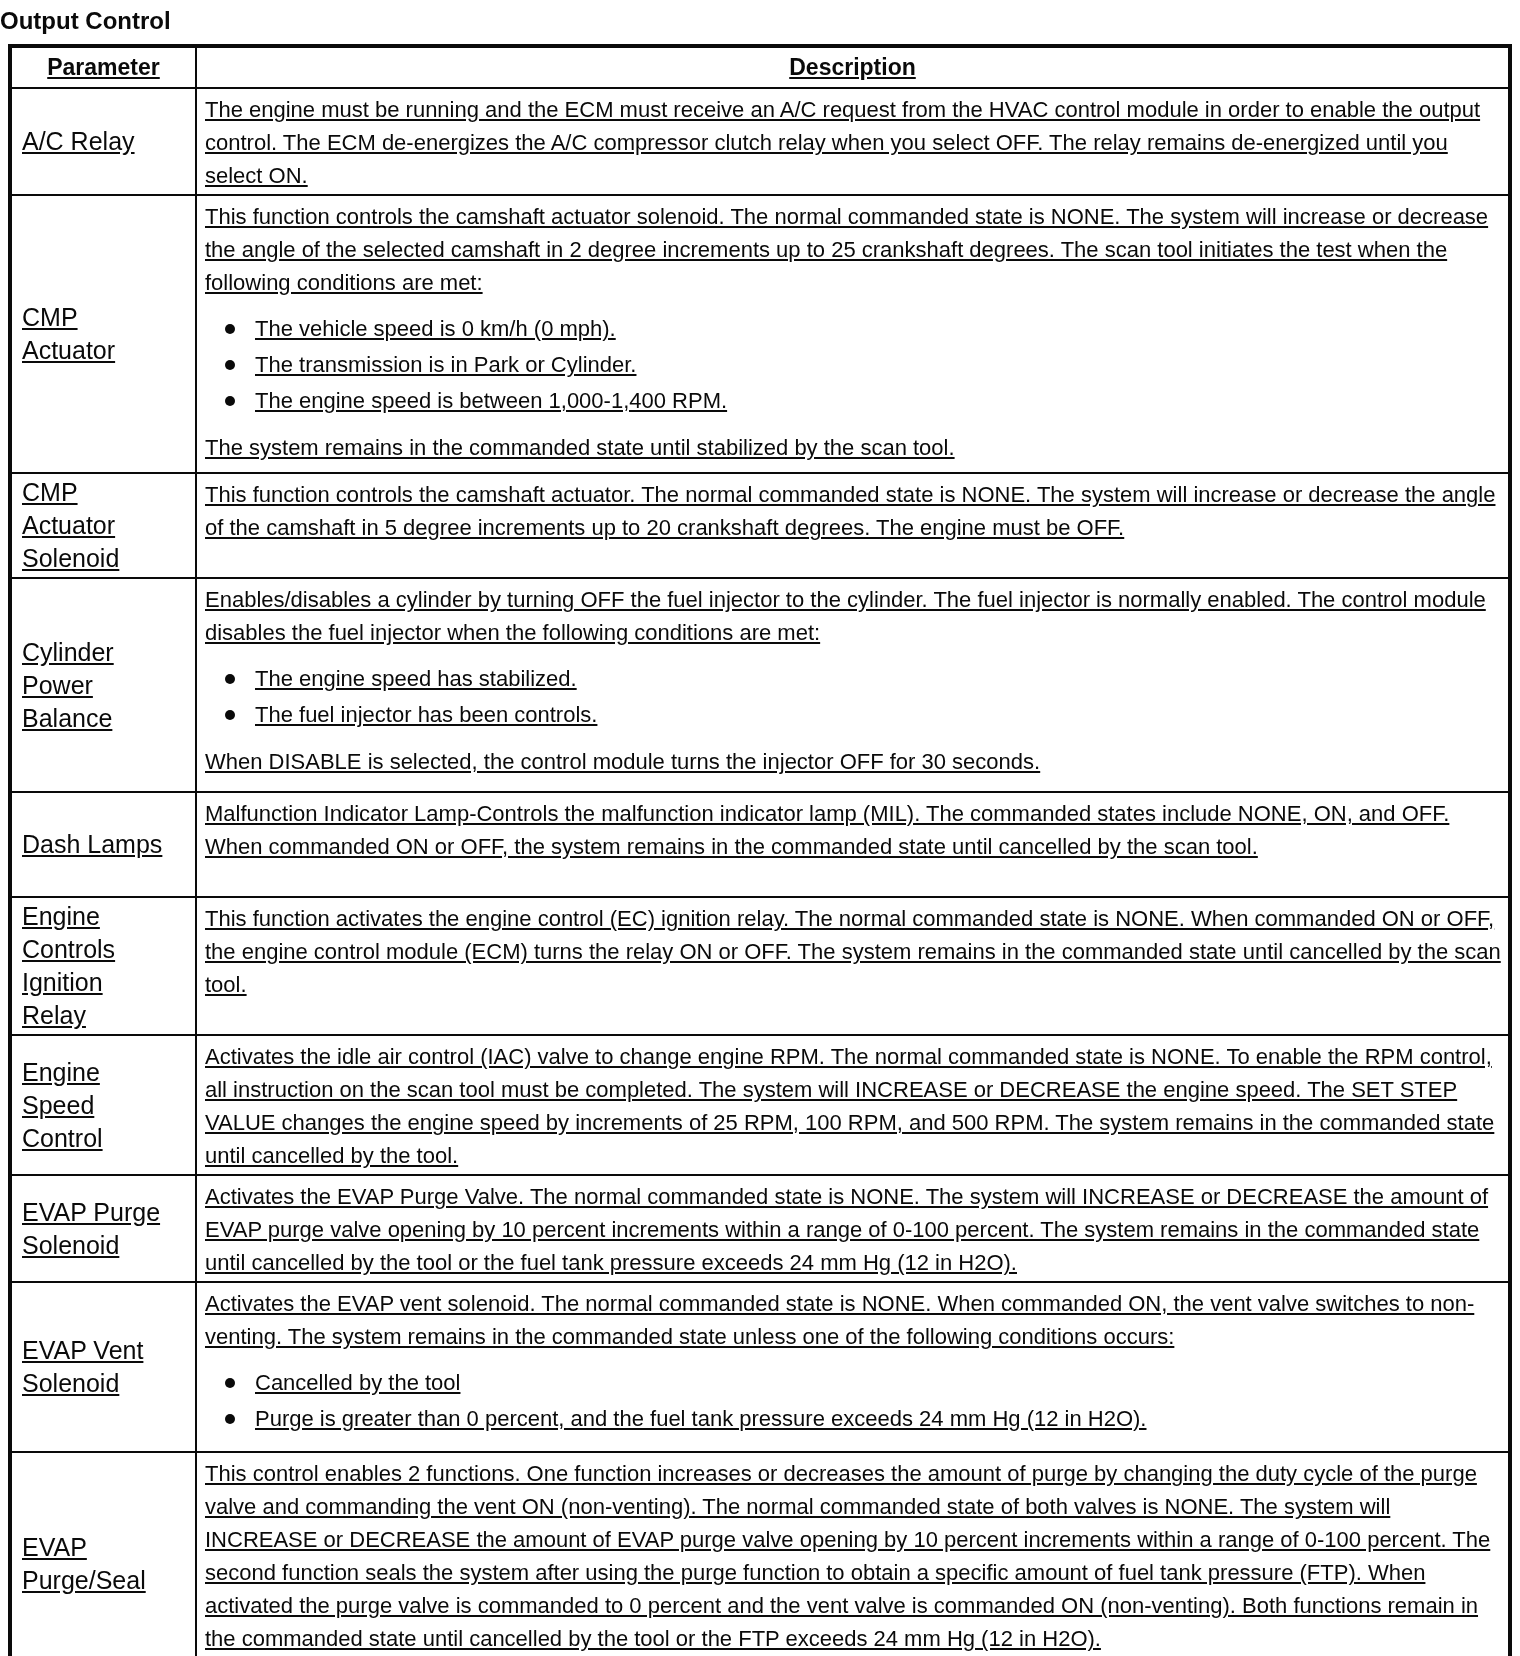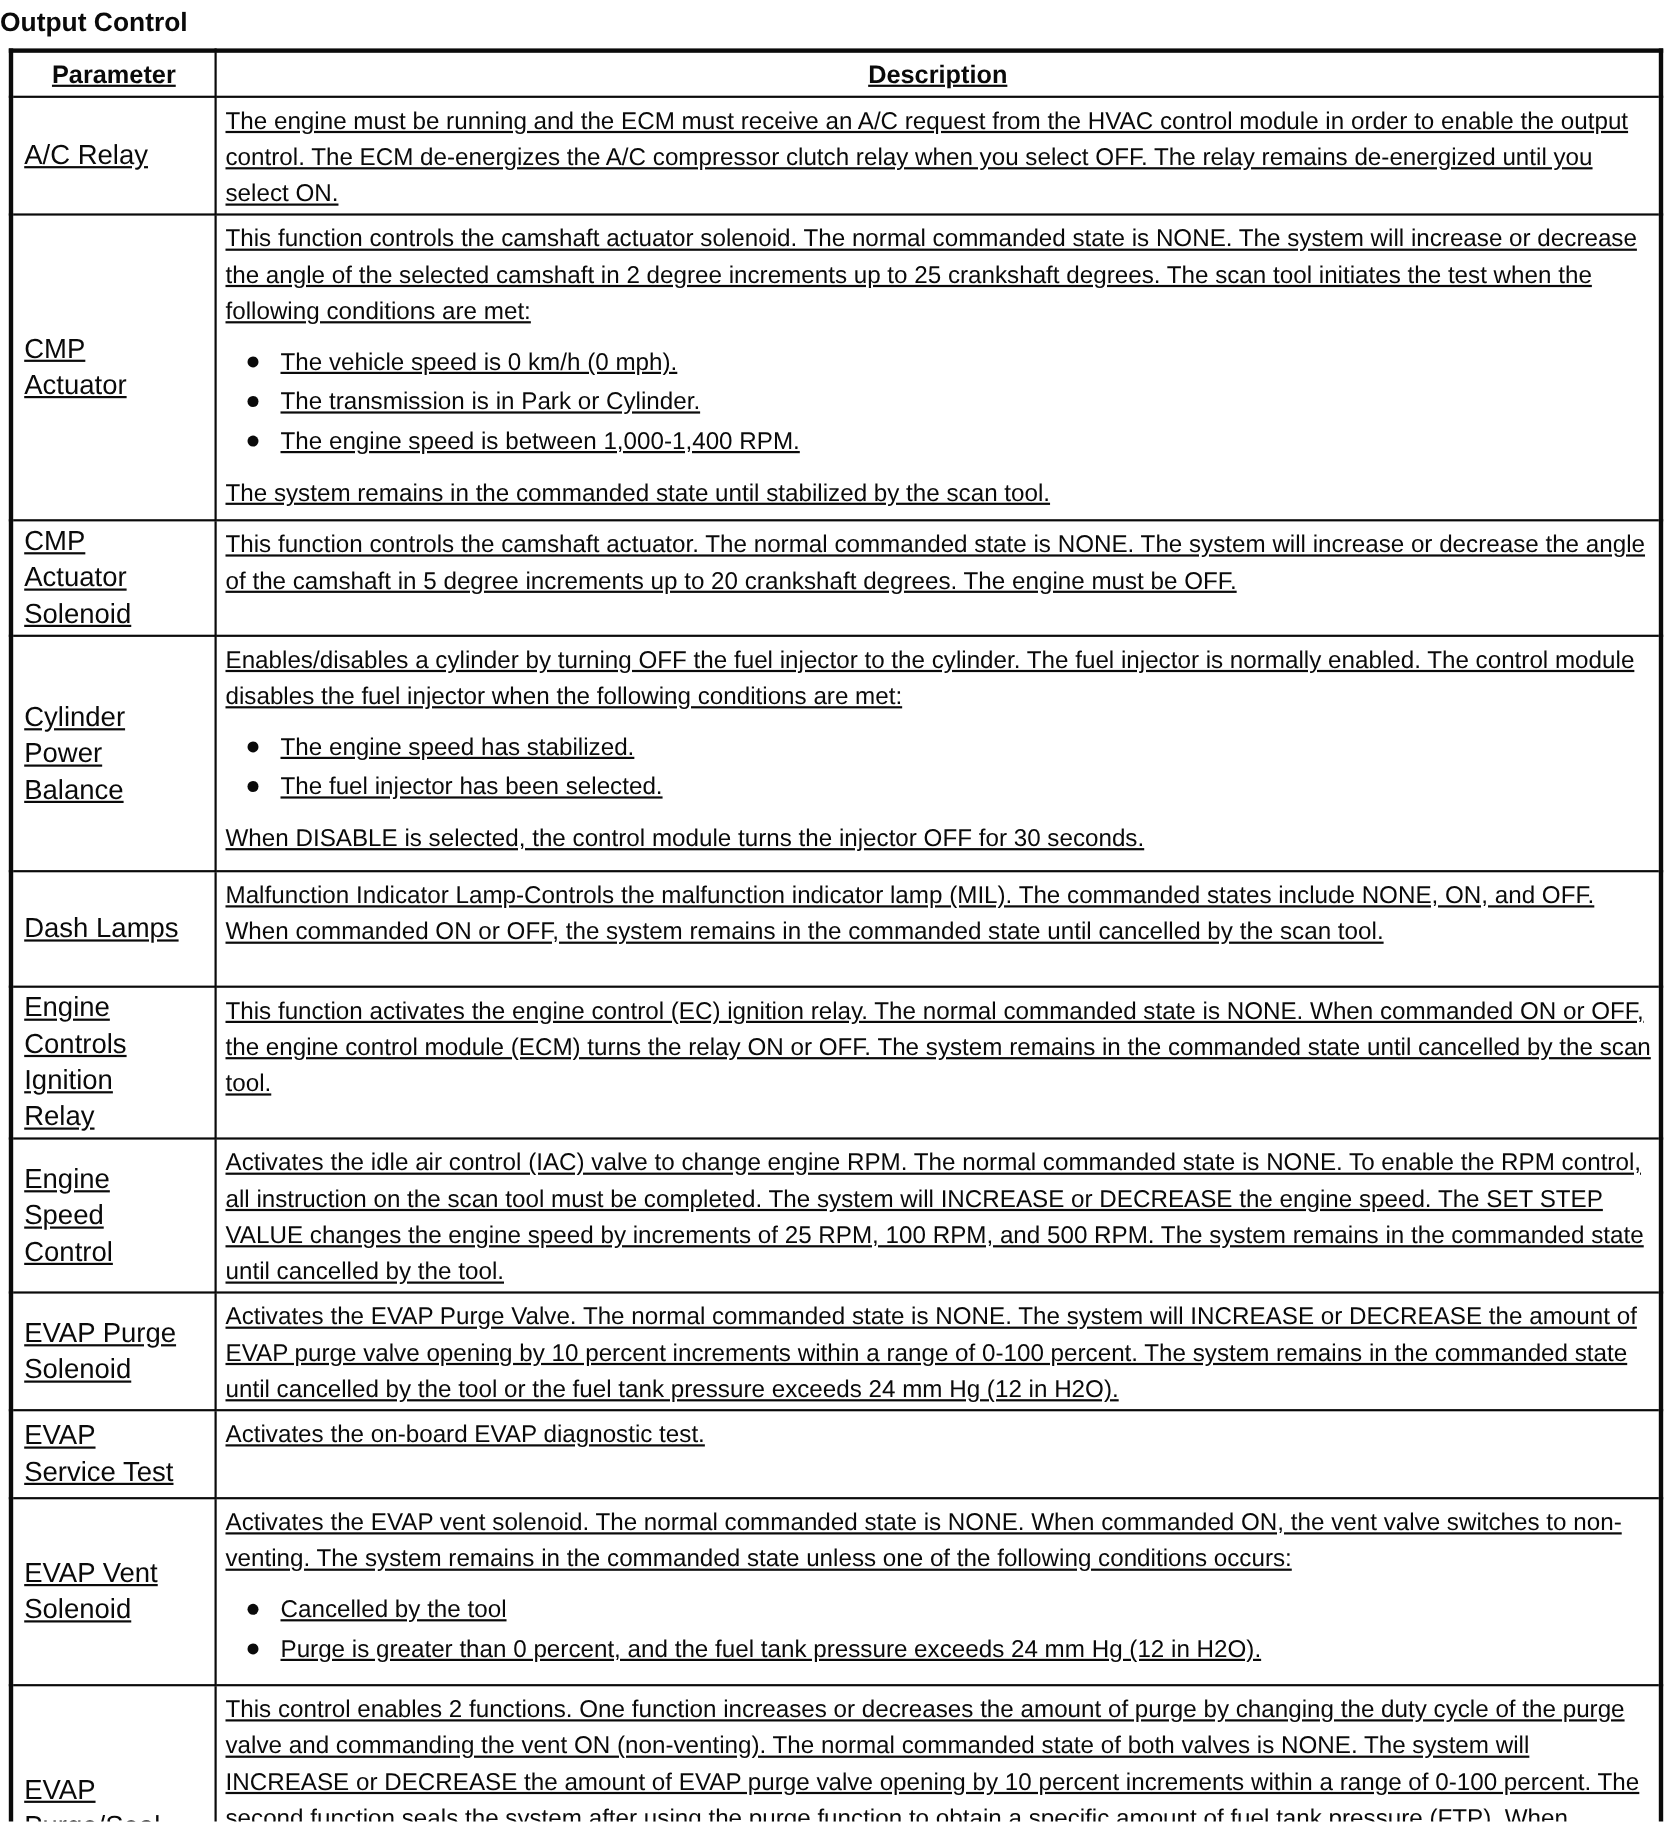--- a/index.html
+++ b/index.html
@@ -115,21 +115,21 @@
         <td class="desc-cell">
           <p class="para">This function controls the camshaft actuator. The normal commanded state is NONE. The system will increase or decrease the angle of the camshaft in 5 degree increments up to 20 crankshaft degrees. The engine must be OFF.</p>
         </td>
       </tr>
       <tr style="height: 214px;">
         <th class="param-cell" scope="row">Cylinder Power Balance</th>
         <td class="desc-cell">
           <p class="para">Enables/disables a cylinder by turning OFF the fuel injector to the cylinder. The fuel injector is normally enabled. The control module disables the fuel injector when the following conditions are met:</p>
           <ul class="bullets">
             <li><span class="dot"></span><span>The engine speed has stabilized.</span></li>
-            <li><span class="dot"></span><span>The fuel injector has been selected.</span></li>
+            <li><span class="dot"></span><span>The fuel injector has been controls.</span></li>
           </ul>
           <p class="para">When DISABLE is selected, the control module turns the injector OFF for 30 seconds.</p>
         </td>
       </tr>
       <tr style="height: 105px;">
         <th class="param-cell" scope="row">Dash Lamps</th>
         <td class="desc-cell">
           <p class="para">Malfunction Indicator Lamp-Controls the malfunction indicator lamp (MIL). The commanded states include NONE, ON, and OFF. When commanded ON or OFF, the system remains in the commanded state until cancelled by the scan tool.</p>
         </td>
       </tr>
@@ -144,26 +144,20 @@
         <td class="desc-cell">
           <p class="para">Activates the idle air control (IAC) valve to change engine RPM. The normal commanded state is NONE. To enable the RPM control, all instruction on the scan tool must be completed. The system will INCREASE or DECREASE the engine speed. The SET STEP VALUE changes the engine speed by increments of 25 RPM, 100 RPM, and 500 RPM. The system remains in the commanded state until cancelled by the tool.</p>
         </td>
       </tr>
       <tr style="height: 94px;">
         <th class="param-cell" scope="row">EVAP Purge Solenoid</th>
         <td class="desc-cell">
           <p class="para">Activates the EVAP Purge Valve. The normal commanded state is NONE. The system will INCREASE or DECREASE the amount of EVAP purge valve opening by 10 percent increments within a range of 0-100 percent. The system remains in the commanded state until cancelled by the tool or the fuel tank pressure exceeds 24 mm Hg (12 in H2O).</p>
         </td>
       </tr>
-      <tr style="height: 80px;">
-        <th class="param-cell" scope="row">EVAP Service Test</th>
-        <td class="desc-cell">
-          <p class="para">Activates the on-board EVAP diagnostic test.</p>
-        </td>
-      </tr>
       <tr style="height: 158px;">
         <th class="param-cell" scope="row">EVAP Vent Solenoid</th>
         <td class="desc-cell">
           <p class="para">Activates the EVAP vent solenoid. The normal commanded state is NONE. When commanded ON, the vent valve switches to non-venting. The system remains in the commanded state unless one of the following conditions occurs:</p>
           <ul class="bullets">
             <li><span class="dot"></span><span>Cancelled by the tool</span></li>
             <li><span class="dot"></span><span>Purge is greater than 0 percent, and the fuel tank pressure exceeds 24 mm Hg (12 in H2O).</span></li>
           </ul>
         </td>
       </tr>

